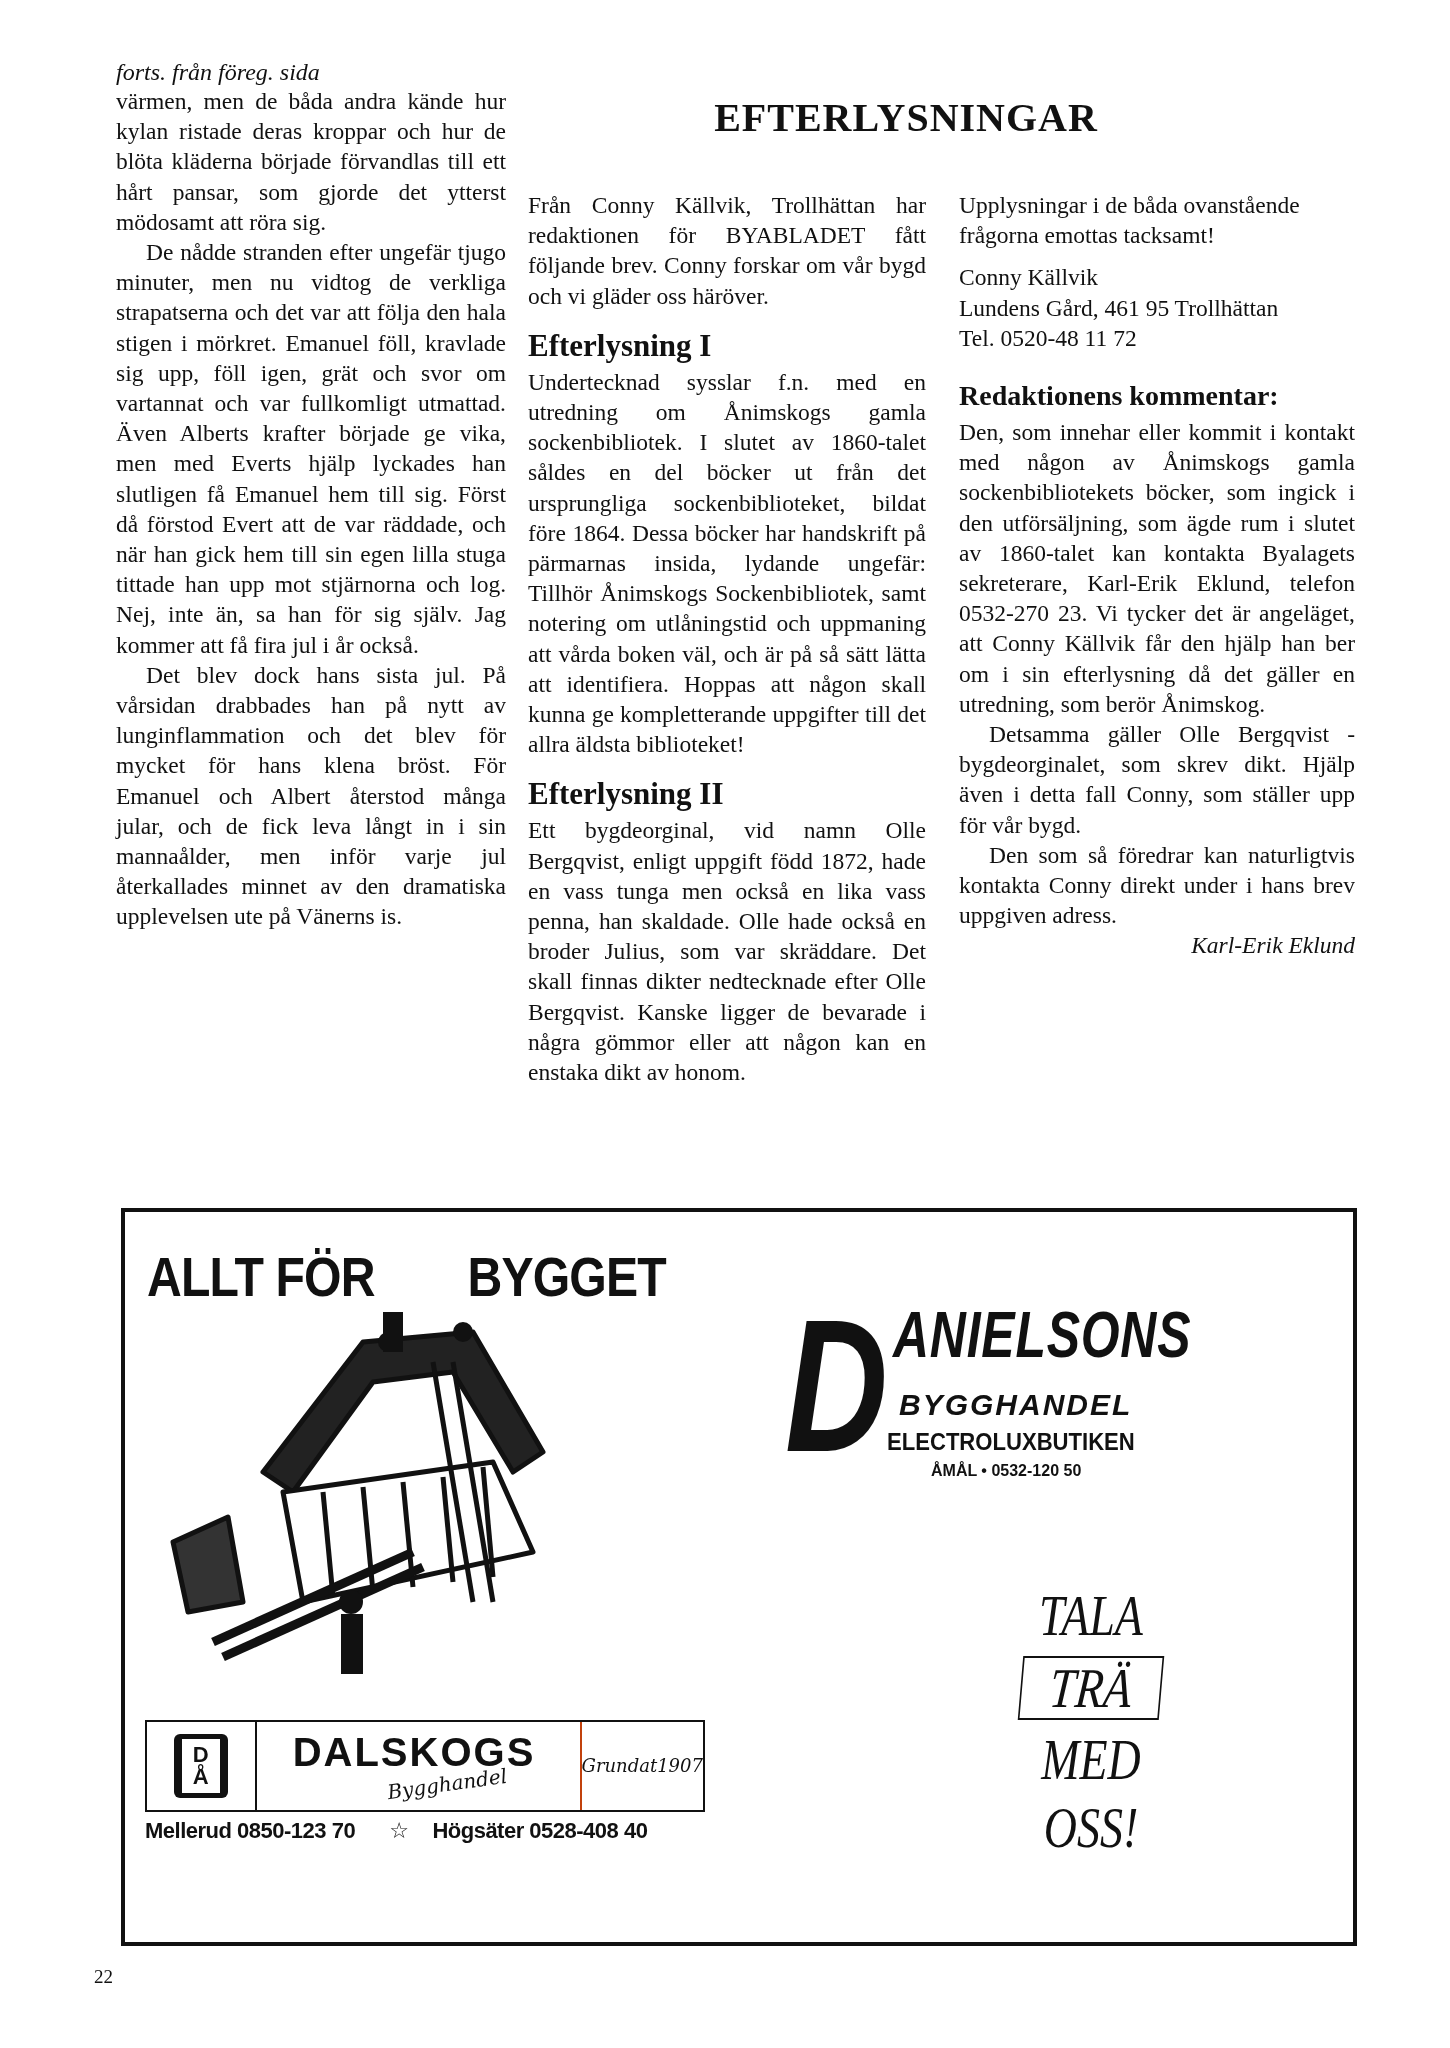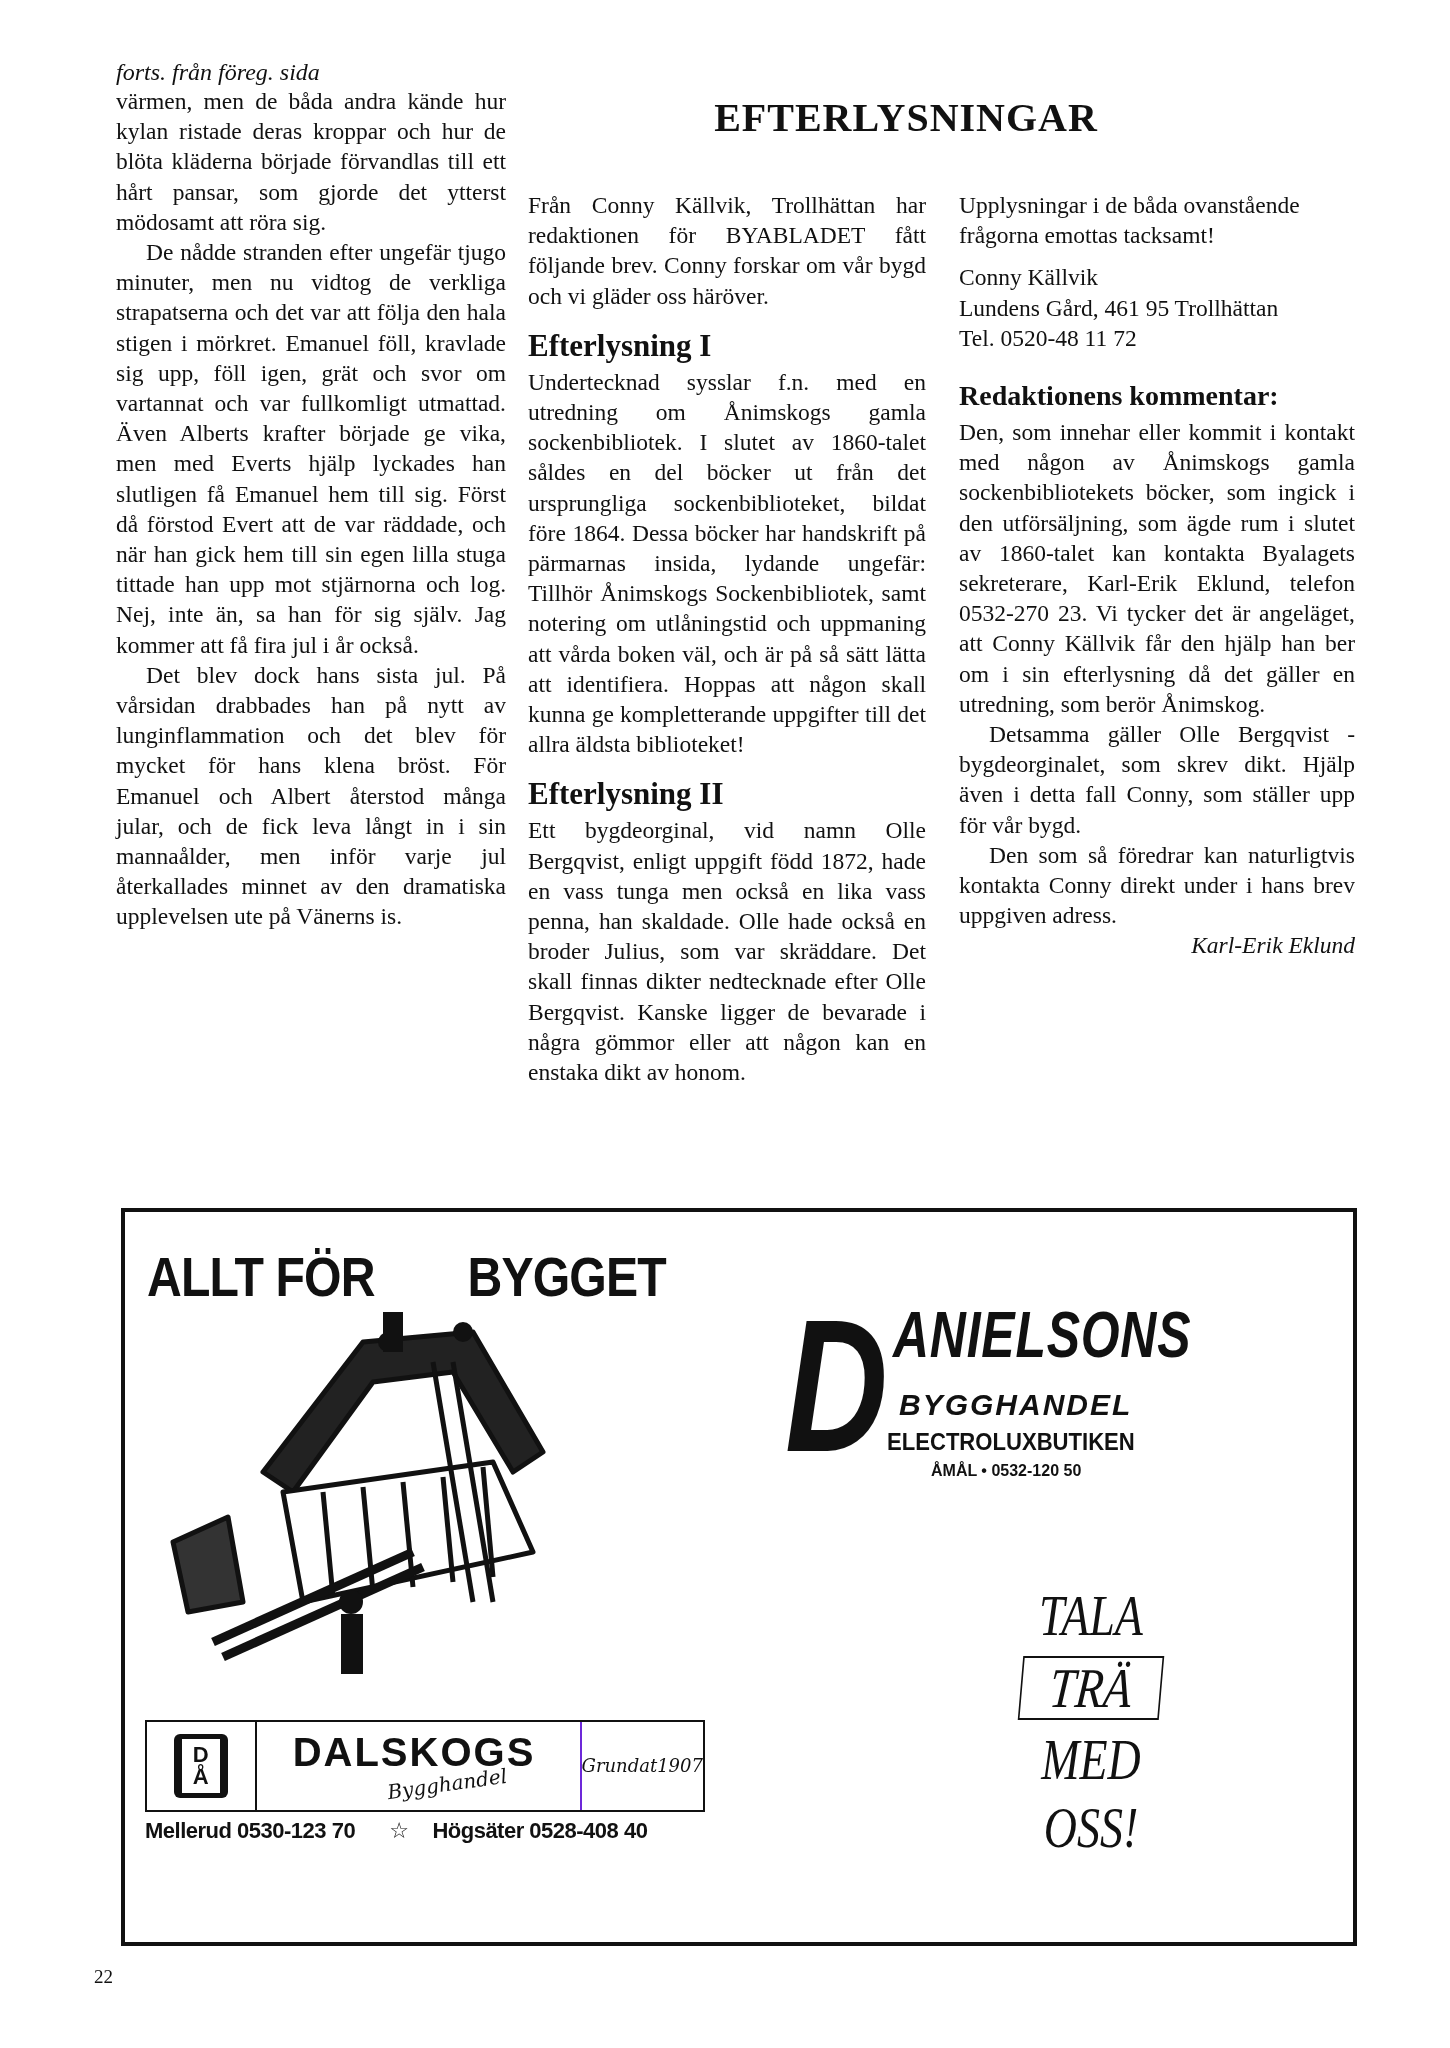--- a/index.html
+++ b/index.html
@@ -18,21 +18,21 @@
   .pagenum { position:absolute; left:94px; top:1966px; font-size:19px; }
   
   #ad { position:absolute; left:121px; top:1208px; width:1236px; height:738px; border:4px solid #111; box-sizing:border-box; }
   .allt { position:absolute; left:22px; top:32px; font-family:"Liberation Sans", sans-serif; font-weight:bold; font-size:56px; letter-spacing:-1px; transform:scaleX(0.86); transform-origin:left; }
   .allt .b { margin-left:108px; }
   .house { position:absolute; left:8px; top:90px; width:590px; height:380px; }
   .dalbox { position:absolute; left:20px; top:508px; width:556px; height:88px; border:2px solid #111; display:flex; }
   .dalbox .logo { width:110px; border-right:2px solid #111; display:flex; align-items:center; justify-content:center; }
   .logo .sq { width:54px; height:64px; background:#111; border-radius:6px; display:flex; align-items:center; justify-content:center; }
   .logo .sq .in { width:38px; height:54px; background:#fff; display:flex; flex-direction:column; align-items:center; justify-content:center; font-family:"Liberation Sans", sans-serif; font-weight:bold; font-size:22px; line-height:22px; }
-  .dalbox .mid { width:330px; border-right:2px solid #6d28d9; position:relative; }
+  .dalbox .mid { width:330px; border-right:2px solid #c2410c; position:relative; }
   .dalname { position:absolute; left:36px; top:8px; font-family:"Liberation Sans", sans-serif; font-weight:900; font-size:40px; letter-spacing:2px; }
   .dalsub { position:absolute; left:130px; top:50px; font-family:"DejaVu Serif", serif; font-style:italic; font-size:20px; transform:rotate(-8deg); }
   .dalbox .gr { flex:1; display:flex; flex-direction:row; align-items:center; justify-content:center; font-family:"DejaVu Serif", serif; font-style:italic; font-size:18px; line-height:30px; }
   .phones { position:absolute; left:20px; top:606px; font-family:"Liberation Sans", sans-serif; font-weight:bold; font-size:22px; letter-spacing:-0.5px; }
   .phones .star { font-weight:normal; margin:0 24px 0 34px; }
   .dan { position:absolute; left:660px; top:78px; width:560px; height:230px; }
   .dan .bigD { position:absolute; left:0; top:0; font-family:"Liberation Sans", sans-serif; font-weight:bold; font-style:italic; font-size:190px; line-height:190px; transform:scaleX(0.75); transform-origin:left; }
   .dan .name { position:absolute; left:108px; top:10px; font-family:"Liberation Sans", sans-serif; font-weight:bold; font-style:italic; font-size:64px; line-height:70px; transform:scaleX(0.78); transform-origin:left; letter-spacing:1px; }
   .dan .bh { position:absolute; left:114px; top:98px; font-family:"Liberation Sans", sans-serif; font-style:italic; font-weight:bold; font-size:30px; letter-spacing:2px; }
   .dan .el { position:absolute; left:102px; top:138px; font-family:"Liberation Sans", sans-serif; font-weight:bold; font-size:24px; transform:scaleX(0.92); transform-origin:left; }
@@ -114,21 +114,21 @@
       <span class="dalname">DALSKOGS</span>
       <span class="dalsub">Bygghandel</span>
     </div>
     <div class="gr">
       <span>Grundat</span>
       <span>1907</span>
     </div>
   </div>
 
   <div class="phones">
-    <span>Mellerud 0530-123 70</span><span class="star">☆</span><span>Högsäter 0528-408 40</span>
+    <span>Mellerud 0850-123 70</span><span class="star">☆</span><span>Högsäter 0528-408 40</span>
   </div>
 
   <div class="dan">
     <span class="bigD">D</span>
     <span class="name">ANIELSONS</span>
     <span class="bh">BYGGHANDEL</span>
     <span class="el">ELECTROLUXBUTIKEN</span>
     <span class="am">ÅMÅL • 0532-120 50</span>
   </div>
 

